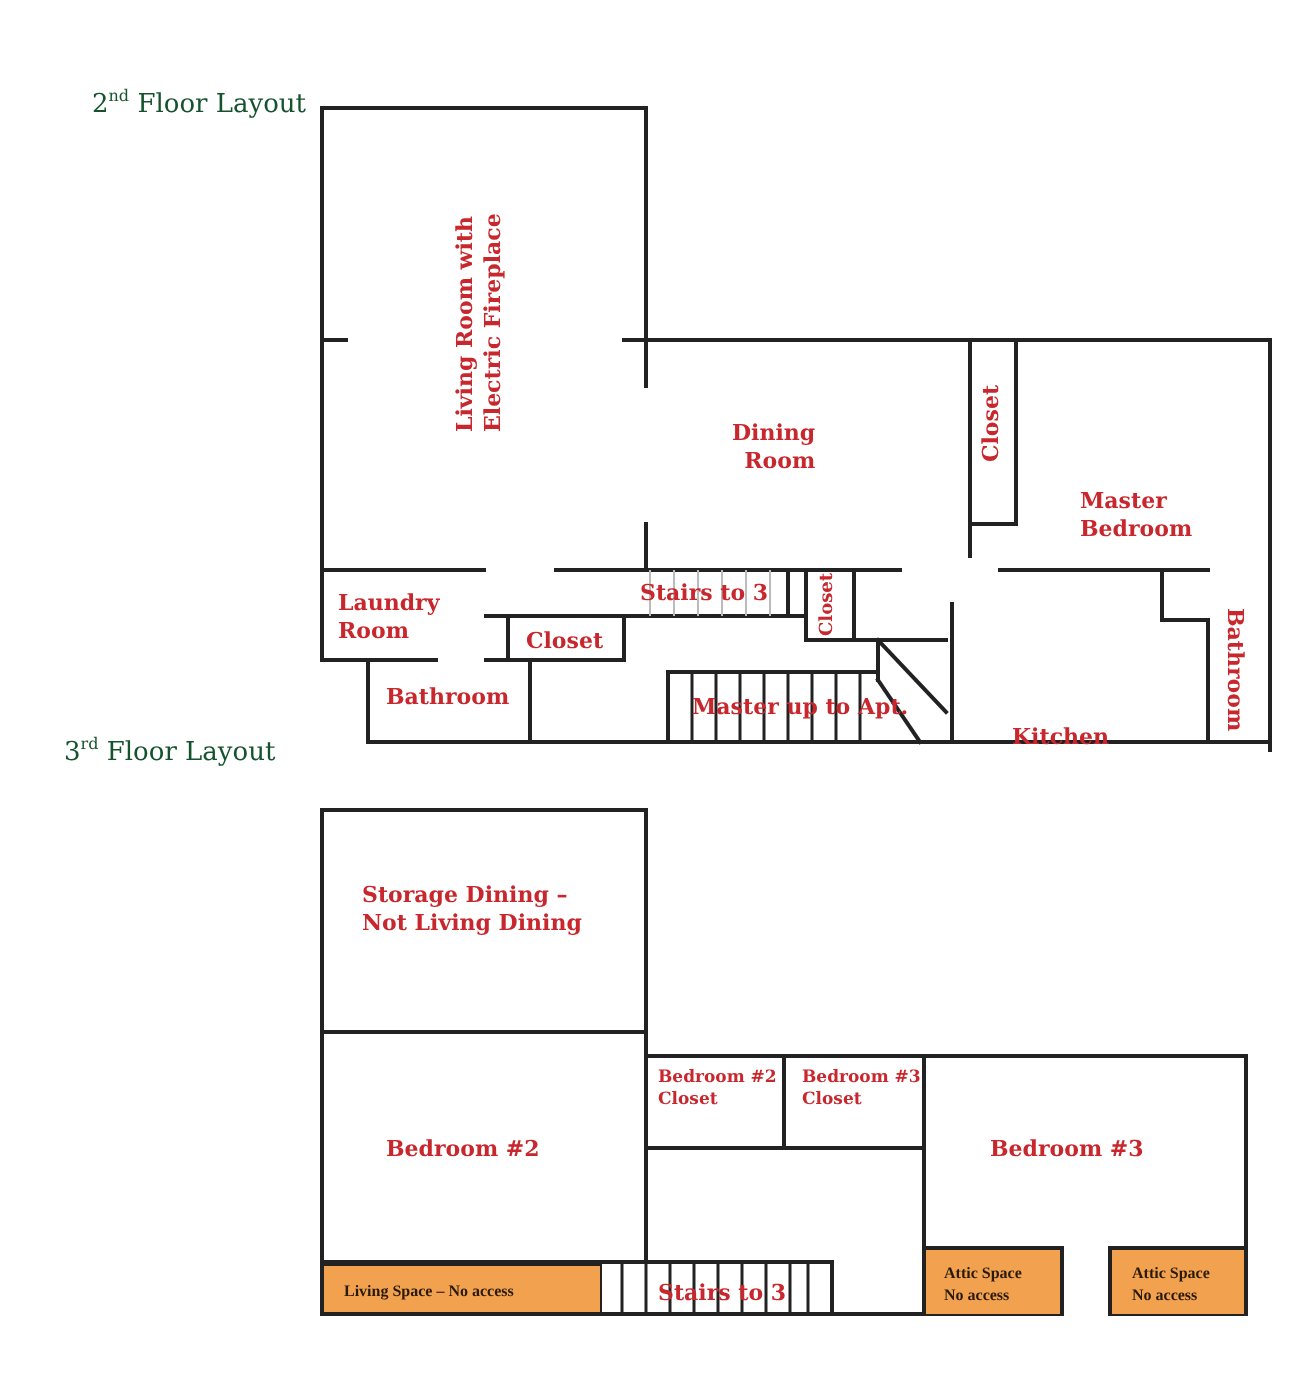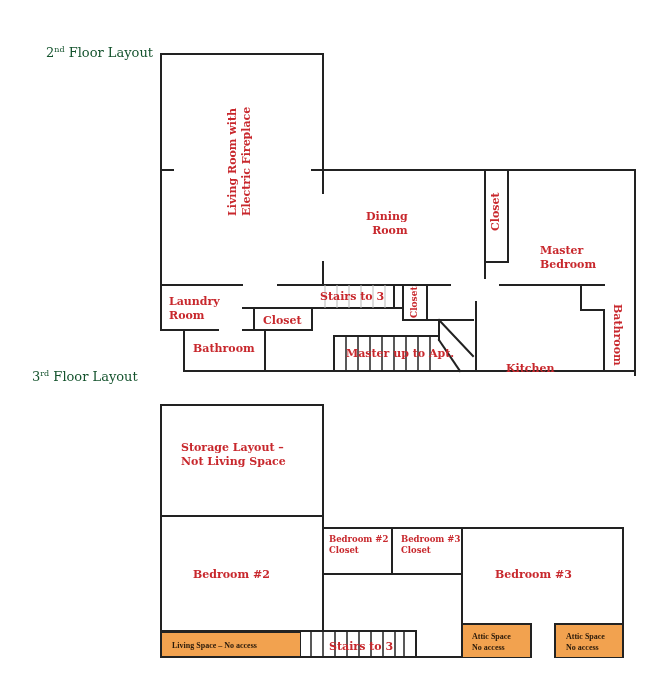--- a/index.html
+++ b/index.html
@@ -144,22 +144,22 @@
 </div>
 <div class="lbl" style="left:263px; top:314px;">Closet</div>
 <div class="lbl" style="left:193px; top:342px;">Bathroom</div>
 <div class="lbl" style="left:320px; top:290px;">Stairs to 3</div>
 <div class="lbl vert small" style="left:409px; top:318px; font-size:9px;">Closet</div>
 <div class="lbl" style="left:346px; top:347px;">Master up to Apt.</div>
 <div class="lbl" style="left:506px; top:330px;margin-top:32px;">Kitchen</div>
 <div class="lbl vert-cw" style="left:624px; top:304px;">Bathroom</div>
 
 <div class="lbl" style="left:181px; top:441px;">
-  <div>Storage Layout –</div>
-  <div>Not Living Space</div>
+  <div>Storage Dining –</div>
+  <div>Not Living Dining</div>
 </div>
 <div class="lbl" style="left:193px; top:568px;">Bedroom #2</div>
 <div class="lbl small" style="left:329px; top:534px;">
   <div>Bedroom #2</div>
   <div>Closet</div>
 </div>
 <div class="lbl small" style="left:401px; top:534px;">
   <div>Bedroom #3</div>
   <div>Closet</div>
 </div>

